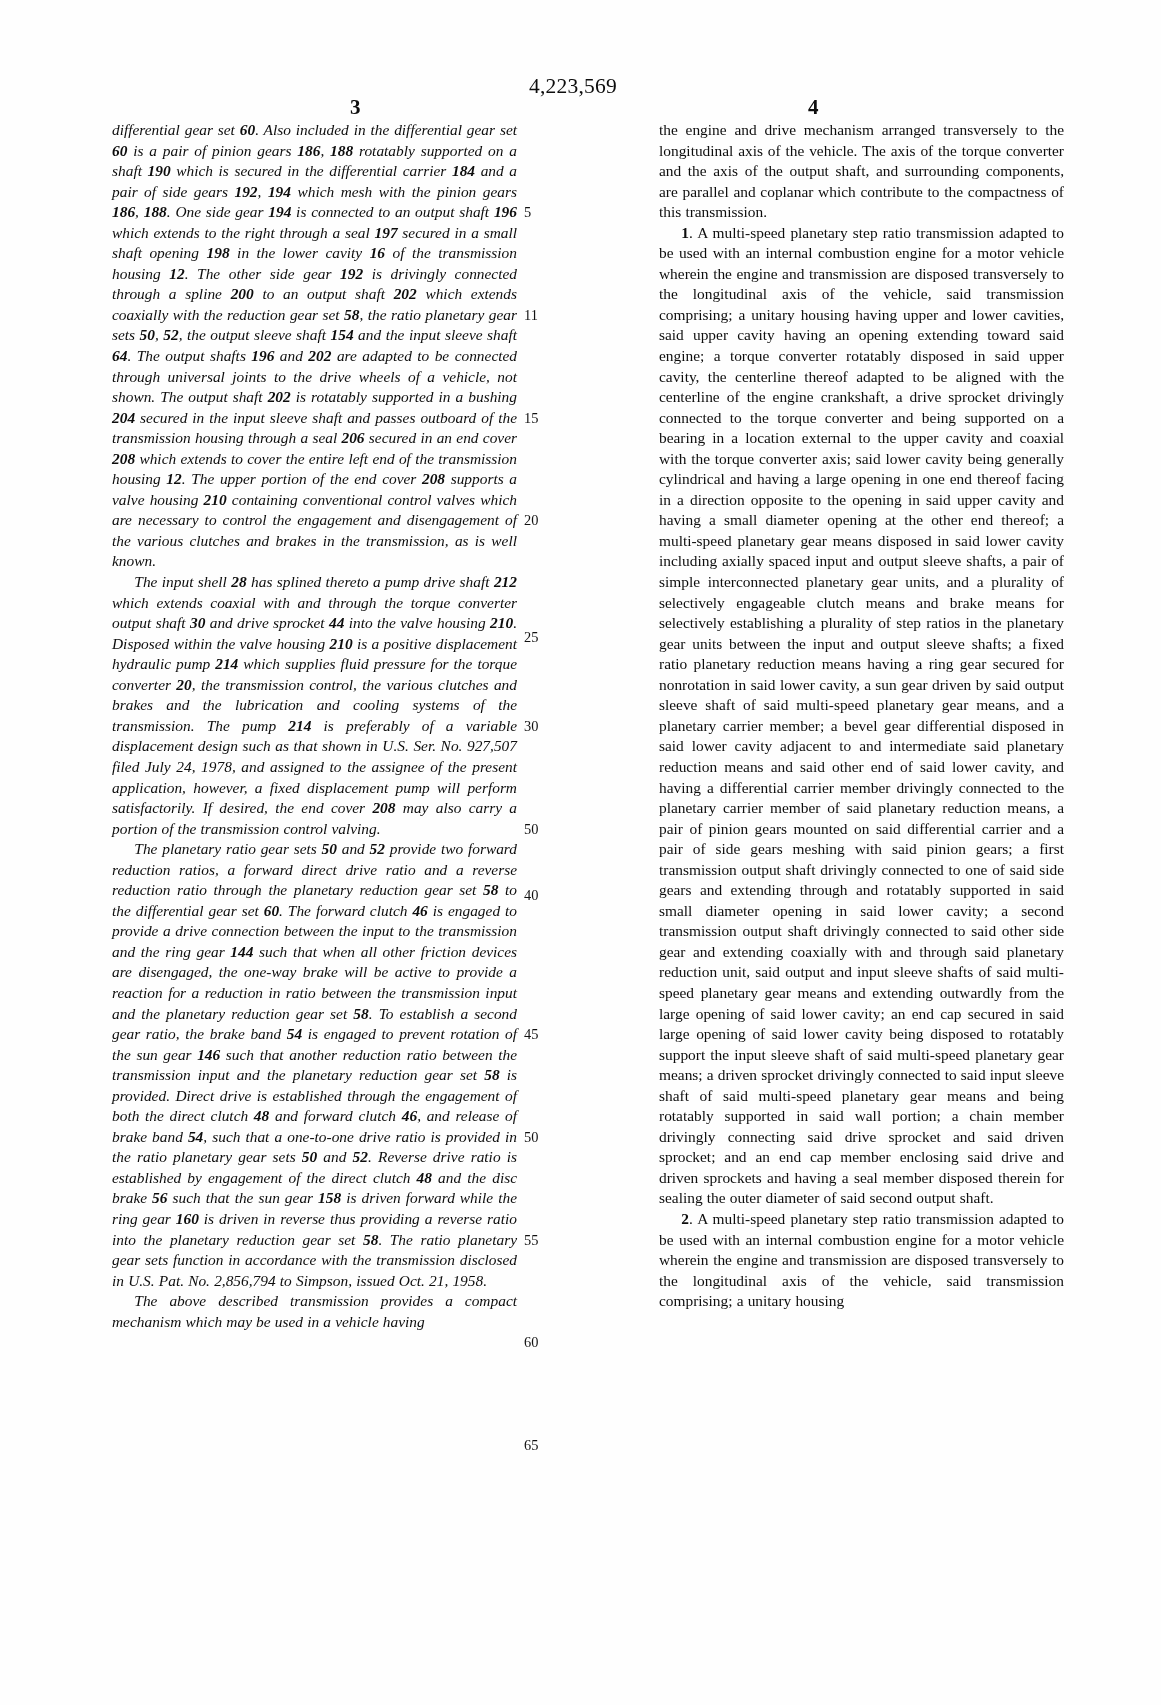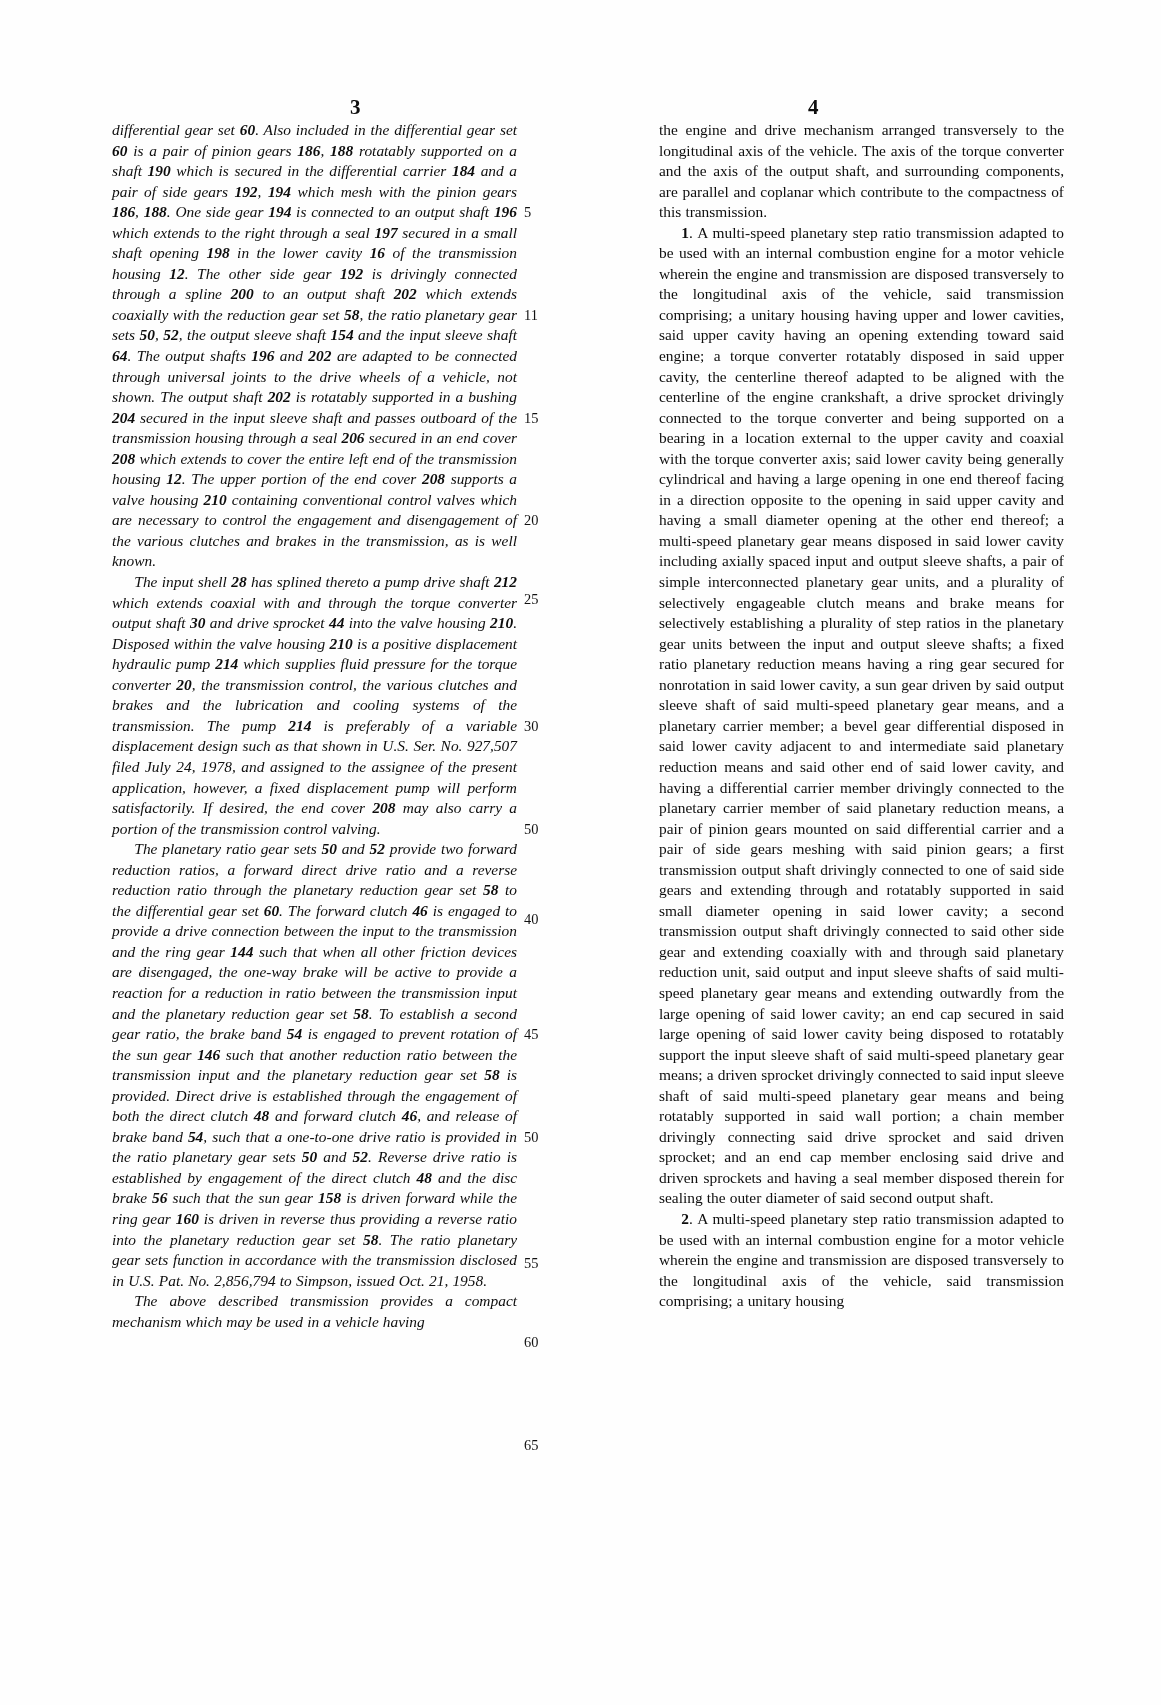--- a/index.html
+++ b/index.html
@@ -100,20 +100,21 @@
     height: 20.55px;
     line-height: 20.55px;
   }
 </style>
 </head>
 <body>
 
 <div class="page">
 
   <div class="header">
+    <div class="patent-number">4,223,569</div>
     <div class="col-number left">3</div>
     <div class="col-number right">4</div>
   </div>
 
   <div class="columns">
     <div class="col left" id="col-left">
         <p class="">differential gear set <b>60</b>. Also included in the differential gear set <b>60</b> is a pair of pinion gears <b>186</b>, <b>188</b> rotatably supported on a shaft <b>190</b> which is secured in the differential carrier <b>184</b> and a pair of side gears <b>192</b>, <b>194</b> which mesh with the pinion gears <b>186</b>, <b>188</b>. One side gear <b>194</b> is connected to an output shaft <b>196</b> which extends to the right through a seal <b>197</b> secured in a small shaft opening <b>198</b> in the lower cavity <b>16</b> of the transmission housing <b>12</b>. The other side gear <b>192</b> is drivingly connected through a spline <b>200</b> to an output shaft <b>202</b> which extends coaxially with the reduction gear set <b>58</b>, the ratio planetary gear sets <b>50</b>, <b>52</b>, the output sleeve shaft <b>154</b> and the input sleeve shaft <b>64</b>. The output shafts <b>196</b> and <b>202</b> are adapted to be connected through universal joints to the drive wheels of a vehicle, not shown. The output shaft <b>202</b> is rotatably supported in a bushing <b>204</b> secured in the input sleeve shaft and passes outboard of the transmission housing through a seal <b>206</b> secured in an end cover <b>208</b> which extends to cover the entire left end of the transmission housing <b>12</b>. The upper portion of the end cover <b>208</b> supports a valve housing <b>210</b> containing conventional control valves which are necessary to control the engagement and disengagement of the various clutches and brakes in the transmission, as is well known.</p>
         <p class="indent">The input shell <b>28</b> has splined thereto a pump drive shaft <b>212</b> which extends coaxial with and through the torque converter output shaft <b>30</b> and drive sprocket <b>44</b> into the valve housing <b>210</b>. Disposed within the valve housing <b>210</b> is a positive displacement hydraulic pump <b>214</b> which supplies fluid pressure for the torque converter <b>20</b>, the transmission control, the various clutches and brakes and the lubrication and cooling systems of the transmission. The pump <b>214</b> is preferably of a variable displacement design such as that shown in U.S. Ser. No. 927,507 filed July 24, 1978, and assigned to the assignee of the present application, however, a fixed displacement pump will perform satisfactorily. If desired, the end cover <b>208</b> may also carry a portion of the transmission control valving.</p>
         <p class="indent">The planetary ratio gear sets <b>50</b> and <b>52</b> provide two forward reduction ratios, a forward direct drive ratio and a reverse reduction ratio through the planetary reduction gear set <b>58</b> to the differential gear set <b>60</b>. The forward clutch <b>46</b> is engaged to provide a drive connection between the input to the transmission and the ring gear <b>144</b> such that when all other friction devices are disengaged, the one-way brake will be active to provide a reaction for a reduction in ratio between the transmission input and the planetary reduction gear set <b>58</b>. To establish a second gear ratio, the brake band <b>54</b> is engaged to prevent rotation of the sun gear <b>146</b> such that another reduction ratio between the transmission input and the planetary reduction gear set <b>58</b> is provided. Direct drive is established through the engagement of both the direct clutch <b>48</b> and forward clutch <b>46</b>, and release of brake band <b>54</b>, such that a one-to-one drive ratio is provided in the ratio planetary gear sets <b>50</b> and <b>52</b>. Reverse drive ratio is established by engagement of the direct clutch <b>48</b> and the disc brake <b>56</b> such that the sun gear <b>158</b> is driven forward while the ring gear <b>160</b> is driven in reverse thus providing a reverse ratio into the planetary reduction gear set <b>58</b>. The ratio planetary gear sets function in accordance with the transmission disclosed in U.S. Pat. No. 2,856,794 to Simpson, issued Oct. 21, 1958.</p>
         <p class="indent">The above described transmission provides a compact mechanism which may be used in a vehicle having</p>
@@ -123,24 +124,24 @@
         <p class="indent"><b>1</b>. A multi-speed planetary step ratio transmission adapted to be used with an internal combustion engine for a motor vehicle wherein the engine and transmission are disposed transversely to the longitudinal axis of the vehicle, said transmission comprising; a unitary housing having upper and lower cavities, said upper cavity having an opening extending toward said engine; a torque converter rotatably disposed in said upper cavity, the centerline thereof adapted to be aligned with the centerline of the engine crankshaft, a drive sprocket drivingly connected to the torque converter and being supported on a bearing in a location external to the upper cavity and coaxial with the torque converter axis; said lower cavity being generally cylindrical and having a large opening in one end thereof facing in a direction opposite to the opening in said upper cavity and having a small diameter opening at the other end thereof; a multi-speed planetary gear means disposed in said lower cavity including axially spaced input and output sleeve shafts, a pair of simple interconnected planetary gear units, and a plurality of selectively engageable clutch means and brake means for selectively establishing a plurality of step ratios in the planetary gear units between the input and output sleeve shafts; a fixed ratio planetary reduction means having a ring gear secured for nonrotation in said lower cavity, a sun gear driven by said output sleeve shaft of said multi-speed planetary gear means, and a planetary carrier member; a bevel gear differential disposed in said lower cavity adjacent to and intermediate said planetary reduction means and said other end of said lower cavity, and having a differential carrier member drivingly connected to the planetary carrier member of said planetary reduction means, a pair of pinion gears mounted on said differential carrier and a pair of side gears meshing with said pinion gears; a first transmission output shaft drivingly connected to one of said side gears and extending through and rotatably supported in said small diameter opening in said lower cavity; a second transmission output shaft drivingly connected to said other side gear and extending coaxially with and through said planetary reduction unit, said output and input sleeve shafts of said multi-speed planetary gear means and extending outwardly from the large opening of said lower cavity; an end cap secured in said large opening of said lower cavity being disposed to rotatably support the input sleeve shaft of said multi-speed planetary gear means; a driven sprocket drivingly connected to said input sleeve shaft of said multi-speed planetary gear means and being rotatably supported in said wall portion; a chain member drivingly connecting said drive sprocket and said driven sprocket; and an end cap member enclosing said drive and driven sprockets and having a seal member disposed therein for sealing the outer diameter of said second output shaft.</p>
         <p class="indent"><b>2</b>. A multi-speed planetary step ratio transmission adapted to be used with an internal combustion engine for a motor vehicle wherein the engine and transmission are disposed transversely to the longitudinal axis of the vehicle, said transmission comprising; a unitary housing</p>
       </div>
   </div>
 
   <div class="linenums" id="linenums" style="position: absolute;">
       <div style="position: absolute; top: 82.2px;">5</div>
       <div style="position: absolute; top: 184.95px;">11</div>
       <div style="position: absolute; top: 287.7px; text-align: right;">15</div>
       <div style="position: absolute; top: 390.45px;">20</div>
-      <div style="position: absolute; top: 469px;">25</div>
+      <div style="position: absolute; top: 507px;">25</div>
       <div style="position: absolute; top: 595.95px;">30</div>
       <div style="position: absolute; top: 698.7px;">50</div>
-      <div style="position: absolute; top: 789px; text-align: center;">40</div>
+      <div style="position: absolute; top: 765px; text-align: center;">40</div>
       <div style="position: absolute; top: 904.2px;">45</div>
       <div style="position: absolute; top: 1006.95px;">50</div>
-      <div style="position: absolute; top: 1109.7px; margin-top: 23px;">55</div>
+      <div style="position: absolute; top: 1109.7px;">55</div>
       <div style="position: absolute; top: 1212.45px;">60</div>
       <div style="position: absolute; top: 1315.2px;">65</div>
     </div>
 
 </div>
 
 </body></html>

